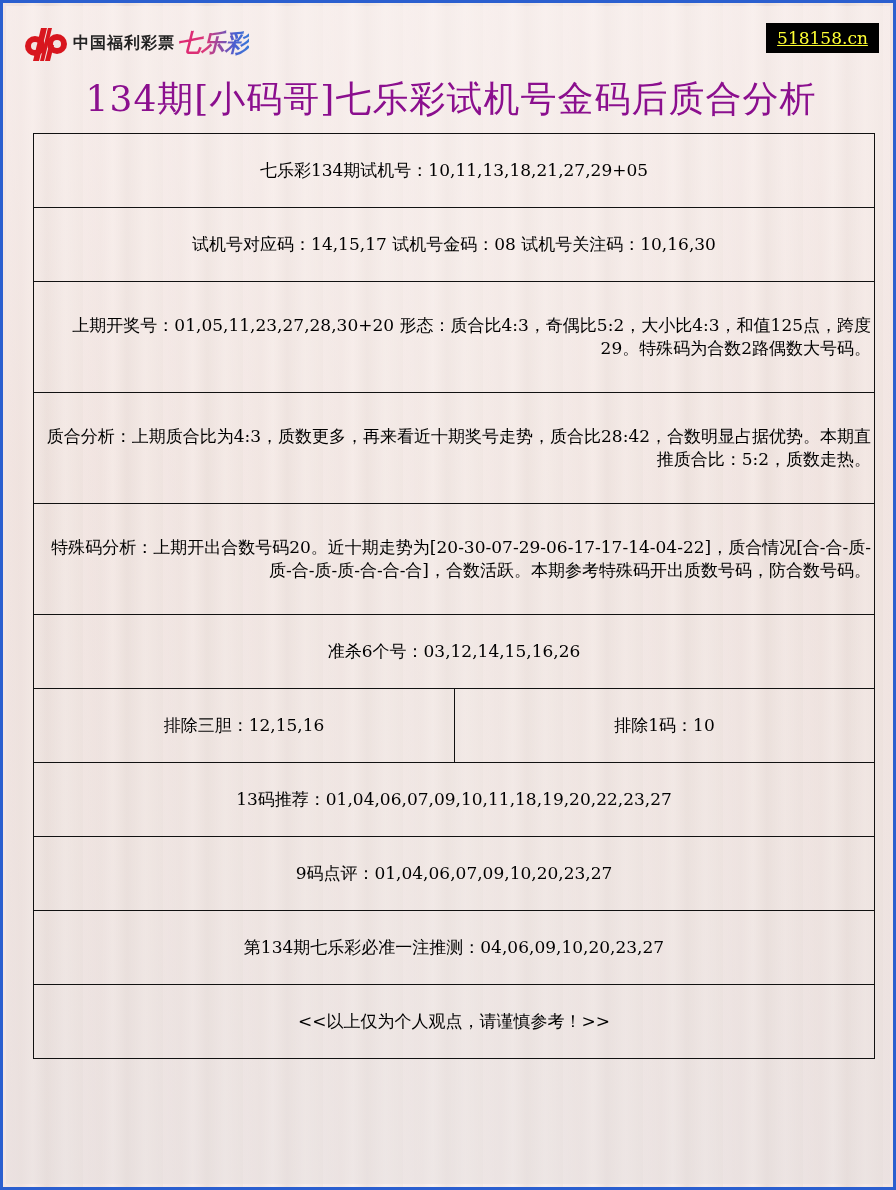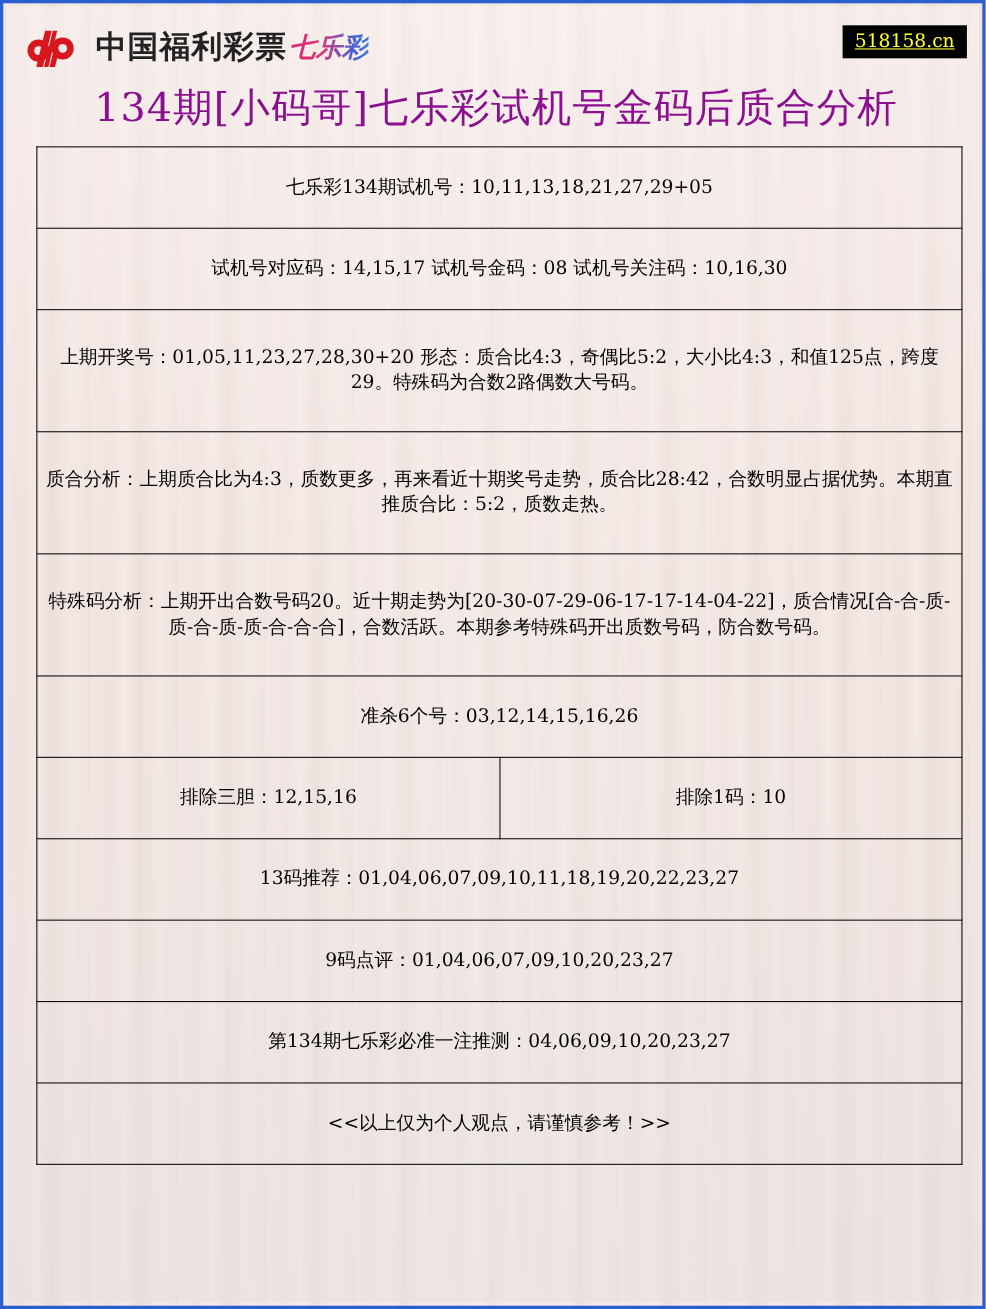--- a/index.html
+++ b/index.html
@@ -20,21 +20,21 @@
     position: absolute; left: 3px; right: 3px; top: 3px; bottom: 3px;
     background: linear-gradient(180deg, rgba(250,242,240,0.6) 0%, rgba(240,228,222,0.3) 40%, rgba(235,226,222,0.45) 70%, rgba(228,222,222,0.5) 100%);
   }
   .logo {
     position: absolute; left: 18px; top: 20px; height: 40px;
     display: flex; align-items: center;
   }
   .logo-mark { width: 50px; height: 40px; }
   .logo-text {
     font-family: "DejaVu Sans", "Liberation Sans", sans-serif;
-    font-weight: bold; font-size: 28px; color: #222; margin-left: 16px; letter-spacing: 1px;
+    font-weight: bold; font-size: 16px; color: #222; margin-left: 2px; letter-spacing: 1px;
   }
   .logo-brand {
     font-family: "DejaVu Sans", "Liberation Sans", sans-serif;
     font-weight: bold; font-style: italic; font-size: 24px; margin-left: 2px;
     background: linear-gradient(90deg, #e0226e 0%, #d9387a 40%, #4a5fd0 80%, #3a7ad8 100%);
     -webkit-background-clip: text; background-clip: text; color: transparent;
   }
   .site-badge {
     position: absolute; left: 763px; top: 20px; width: 113px; height: 30px;
     background: #000; color: #ffff33;
@@ -50,21 +50,21 @@
     position: absolute; left: 30px; top: 130px; width: 841px;
     border-collapse: collapse; table-layout: fixed;
   }
   table.main td {
     border: 1.5px solid #111; color: #000;
     font-family: "DejaVu Serif", "Liberation Serif", serif;
     font-size: 17px; line-height: 23px; padding: 0 3px;
     vertical-align: middle;
   }
   td.c { text-align: center; }
-  td.l { text-align: center; }
+  td.l { text-align: right; }
   tr.h75 td { height: 73px; }
   tr.h112 td { height: 110px; }
 </style>
 </head>
 <body>
 
 <div class="frame">
   <div class="bg-shade"></div>
 
   <div class="logo">

